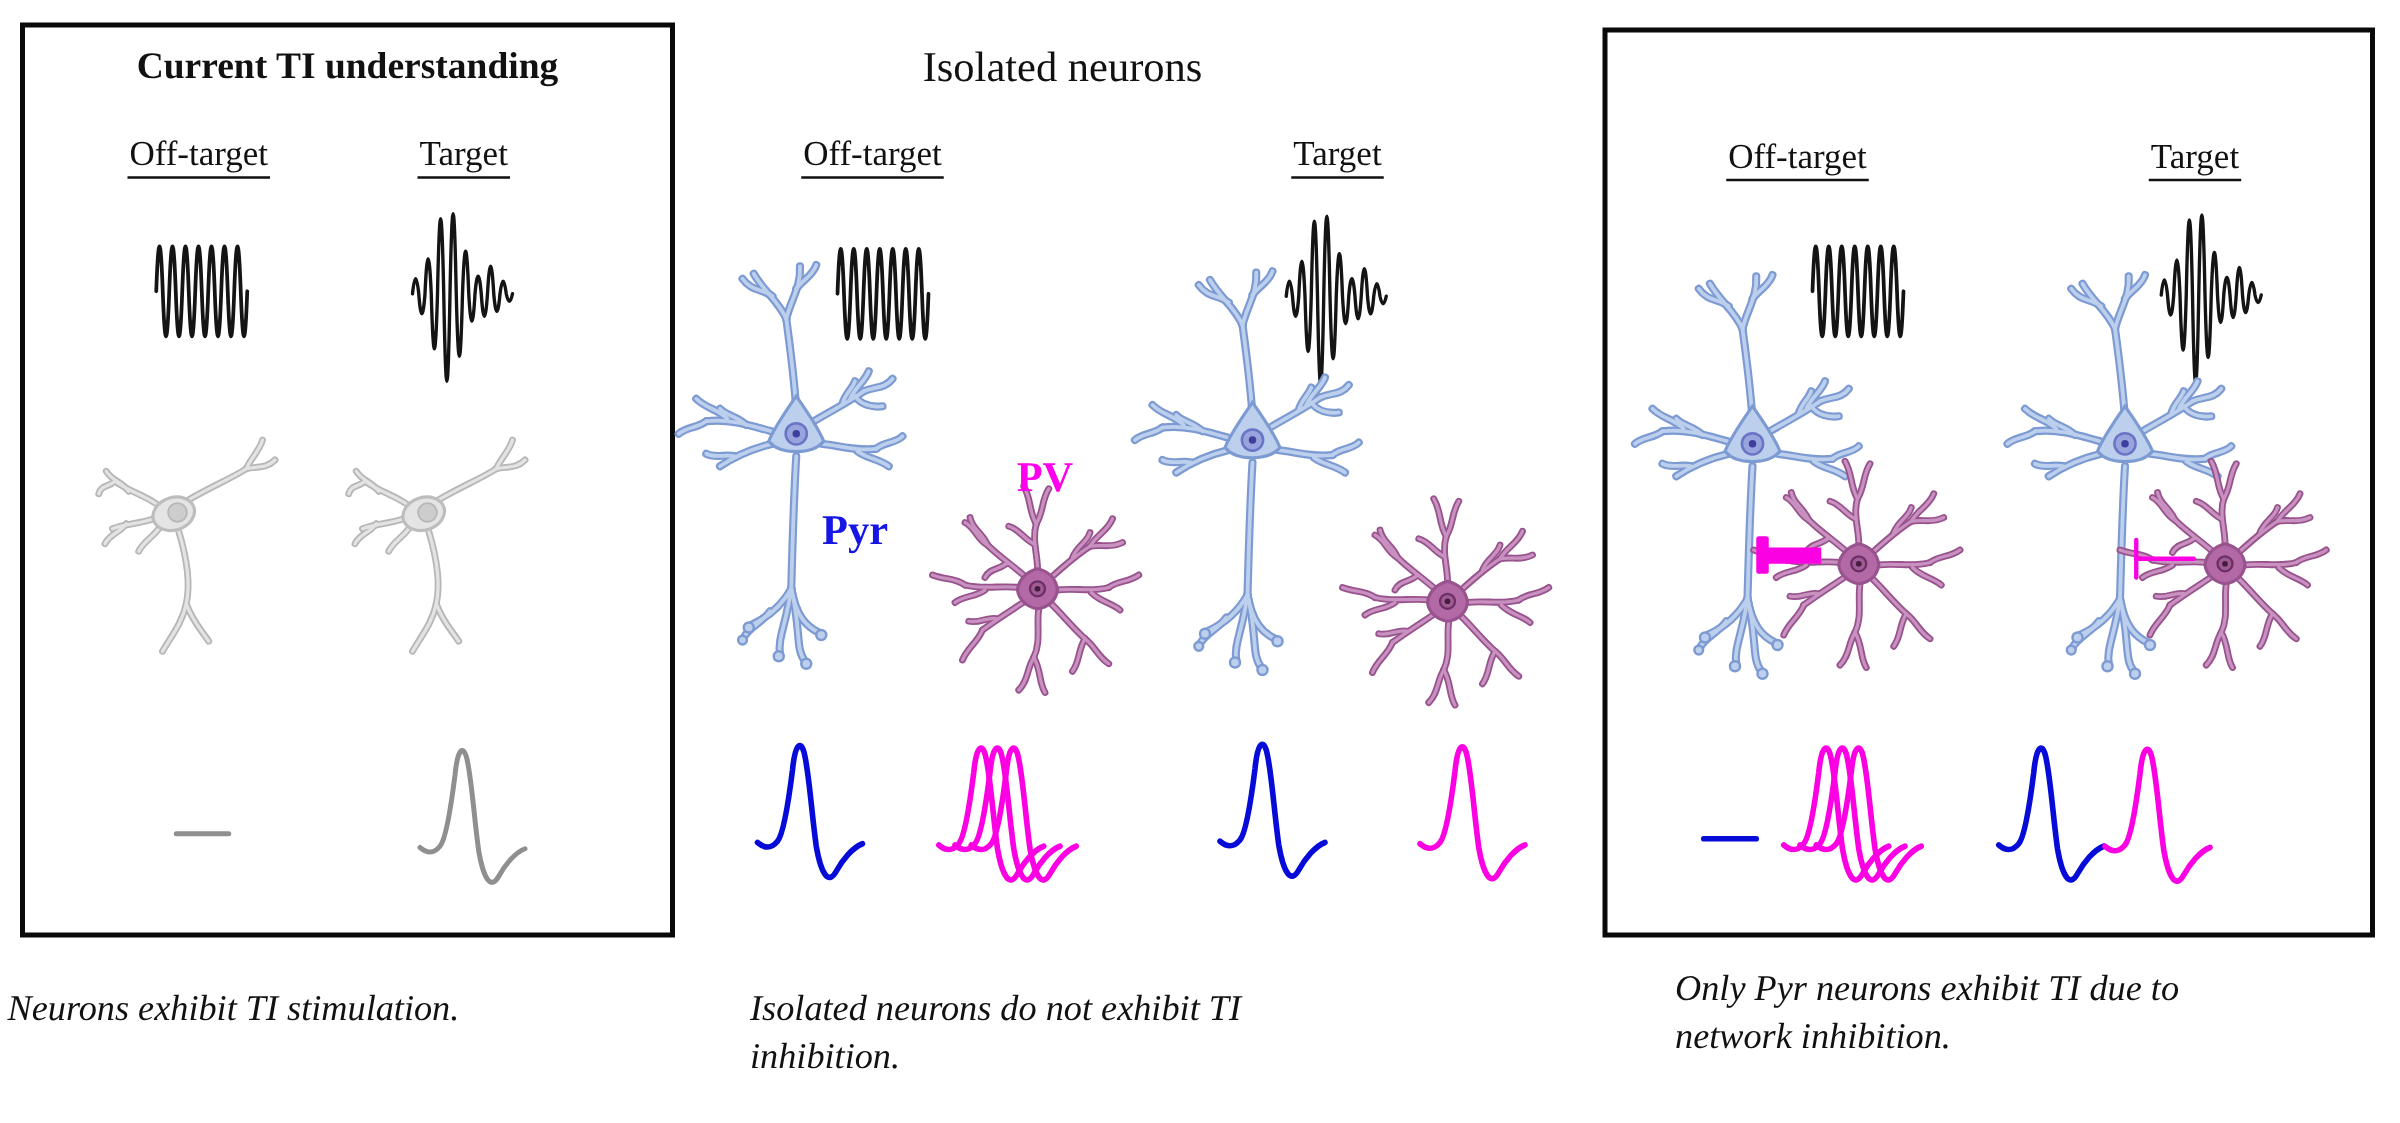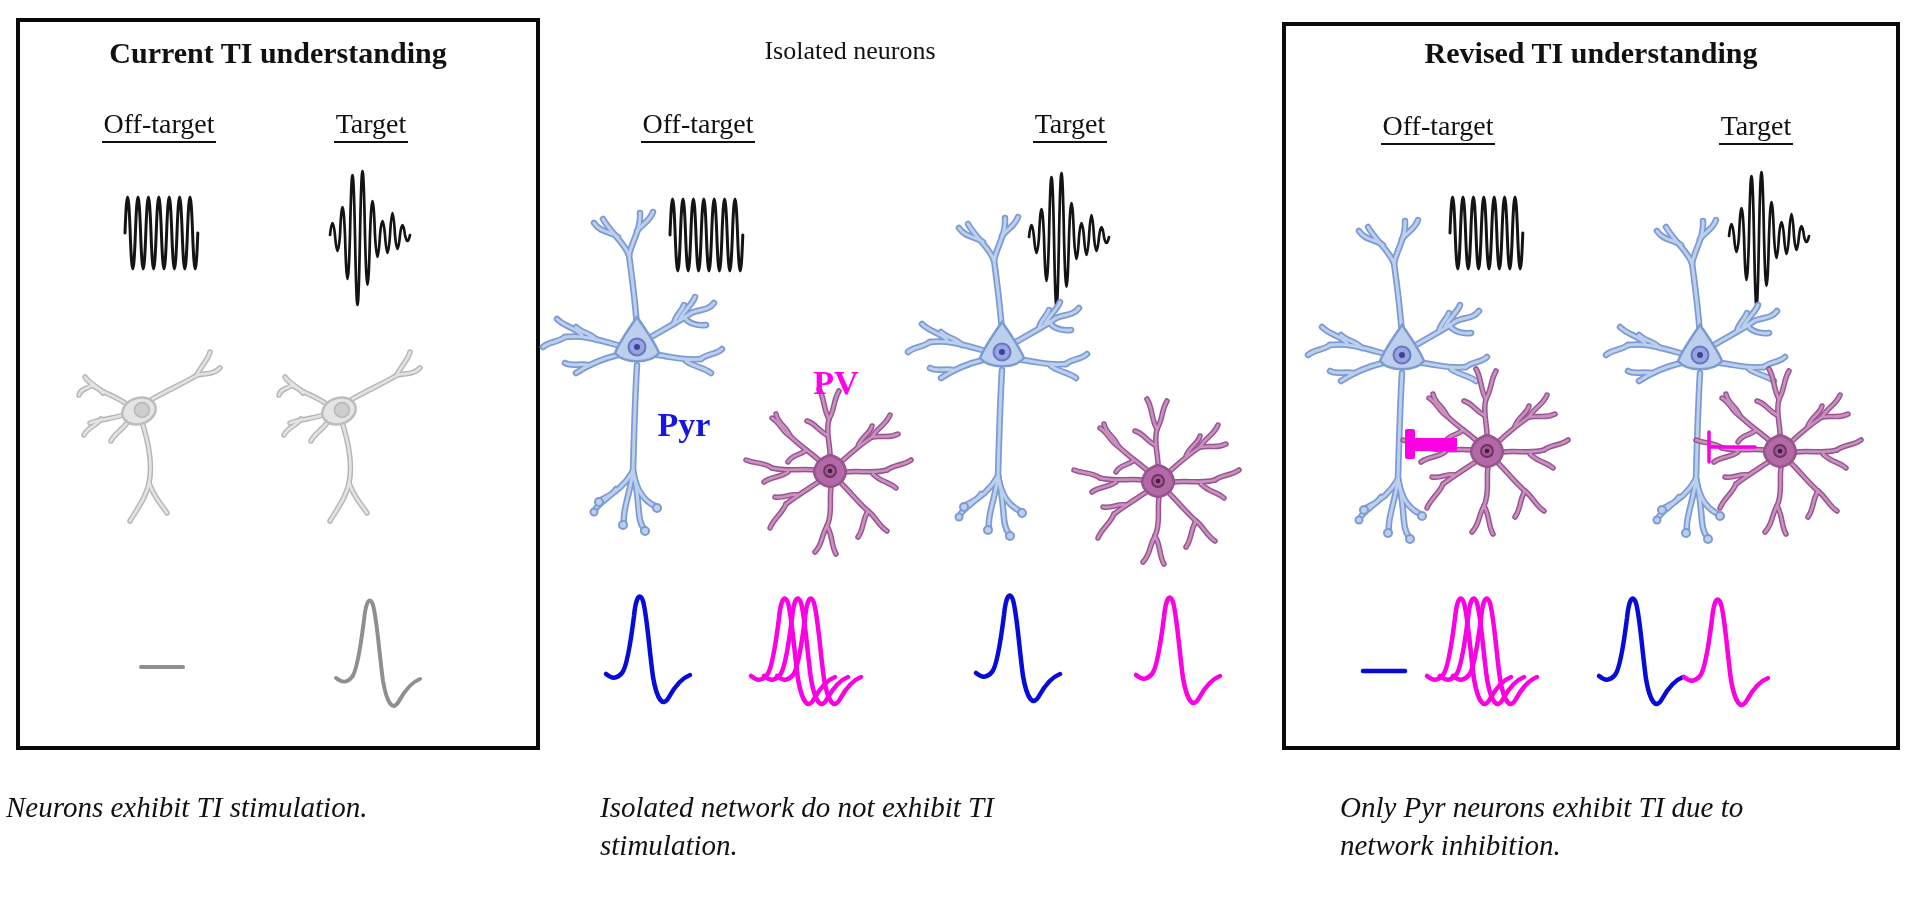--- a/index.html
+++ b/index.html
@@ -148,21 +148,21 @@
 
     <svg style="left:119px;top:635px" width="46" height="20" viewBox="0 0 46 20">
         <line x1="2" y1="10" x2="44" y2="10" class="trace-gray"></line>
       </svg>
     <svg style="left:313px;top:564px" width="90" height="140" viewBox="0 0 90 140">
         <use href="#ap-spike" class="trace-gray"></use>
       </svg>
   </div>
 
   <div class="panel" style="left:480px;top:0px;width:810px;height:760px;">
-    <div class="abs" style="left:170px;top:36px;width:400px;text-align:center;font-size:26px;white-space:nowrap;">Isolated neurons</div>
+    <div class="abs" style="left:170px;top:36px;width:400px;text-align:center;font-size:34px;white-space:nowrap;">Isolated neurons</div>
     <div class="col-header" style="left:138px;top:108px;width:160px;"><span>Off-target</span></div>
     <div class="col-header" style="left:540px;top:108px;width:100px;"><span>Target</span></div>
 
     <svg style="left:186px;top:195px" width="80" height="80" viewBox="0 0 80 80">
         <use href="#wave-const" class="ink-stroke"></use>
       </svg>
     <svg style="left:546px;top:194px" width="86" height="86" viewBox="0 0 86 86">
         <use href="#wave-ti" class="ink-stroke-ti"></use>
       </svg>
 
@@ -216,21 +216,20 @@
       </svg>
     <svg style="left:493px;top:581px" width="90" height="140" viewBox="0 0 90 140">
         <use href="#ap-spike" class="trace-blue"></use>
       </svg>
     <svg style="left:653px;top:583px" width="90" height="140" viewBox="0 0 90 140">
         <use href="#ap-spike" class="trace-magenta"></use>
       </svg>
   </div>
 
   <div class="panel boxed" style="left:1282px;top:22px;width:618px;height:728px;">
-    <div class="panel-title bold" style="top:10px;">Revised TI understanding</div>
     <div class="col-header" style="left:72px;top:84px;width:160px;"><span>Off-target</span></div>
     <div class="col-header" style="left:420px;top:84px;width:100px;"><span>Target</span></div>
 
     <svg style="left:160px;top:167px" width="80" height="80" viewBox="0 0 80 80">
         <use href="#wave-const" class="ink-stroke"></use>
       </svg>
     <svg style="left:440px;top:167px" width="86" height="86" viewBox="0 0 86 86">
         <use href="#wave-ti" class="ink-stroke-ti"></use>
       </svg>
 
@@ -290,16 +289,16 @@
       </svg>
     <svg style="left:310px;top:558px" width="90" height="140" viewBox="0 0 90 140">
         <use href="#ap-spike" class="trace-blue"></use>
       </svg>
     <svg style="left:395px;top:559px" width="90" height="140" viewBox="0 0 90 140">
         <use href="#ap-spike" class="trace-magenta"></use>
       </svg>
   </div>
 
   <div class="caption" style="left:6px;top:788px;width:484px;">Neurons exhibit TI stimulation.</div>
-  <div class="caption" style="left:600px;top:788px;width:500px;">Isolated network do not exhibit TI stimulation.</div>
-  <div class="caption" style="left:1340px;top:788px;width:500px;">Only Pyr neurons exhibit TI due to network inhibition.</div>
+  <div class="caption" style="left:600px;top:788px;width:500px;">Isolated neurons do not exhibit TI inhibition.</div>
+  <div class="caption" style="left:1340px;top:772px;width:500px;">Only Pyr neurons exhibit TI due to network inhibition.</div>
 
 </div>
 
 </body></html>

